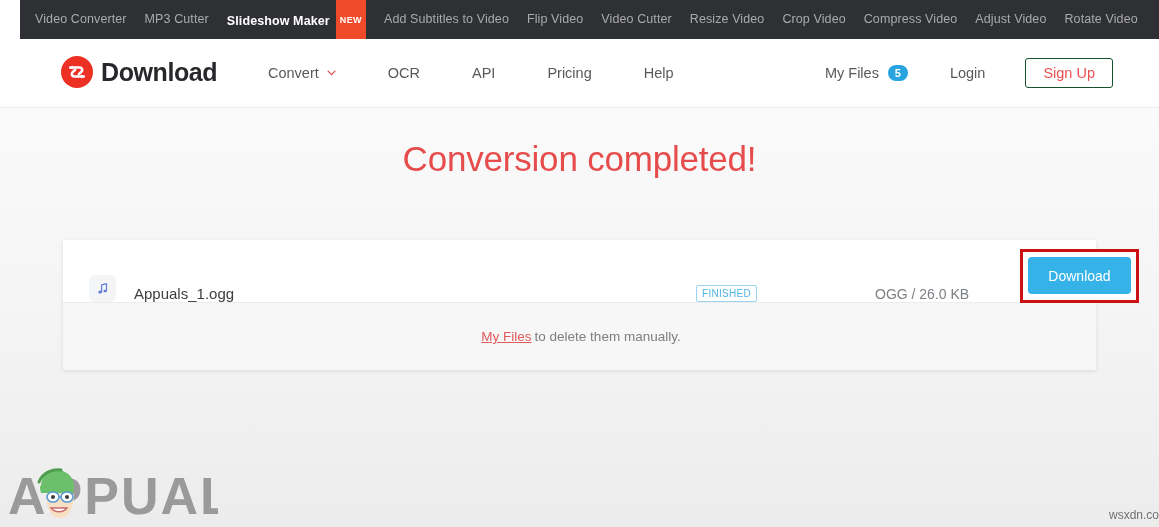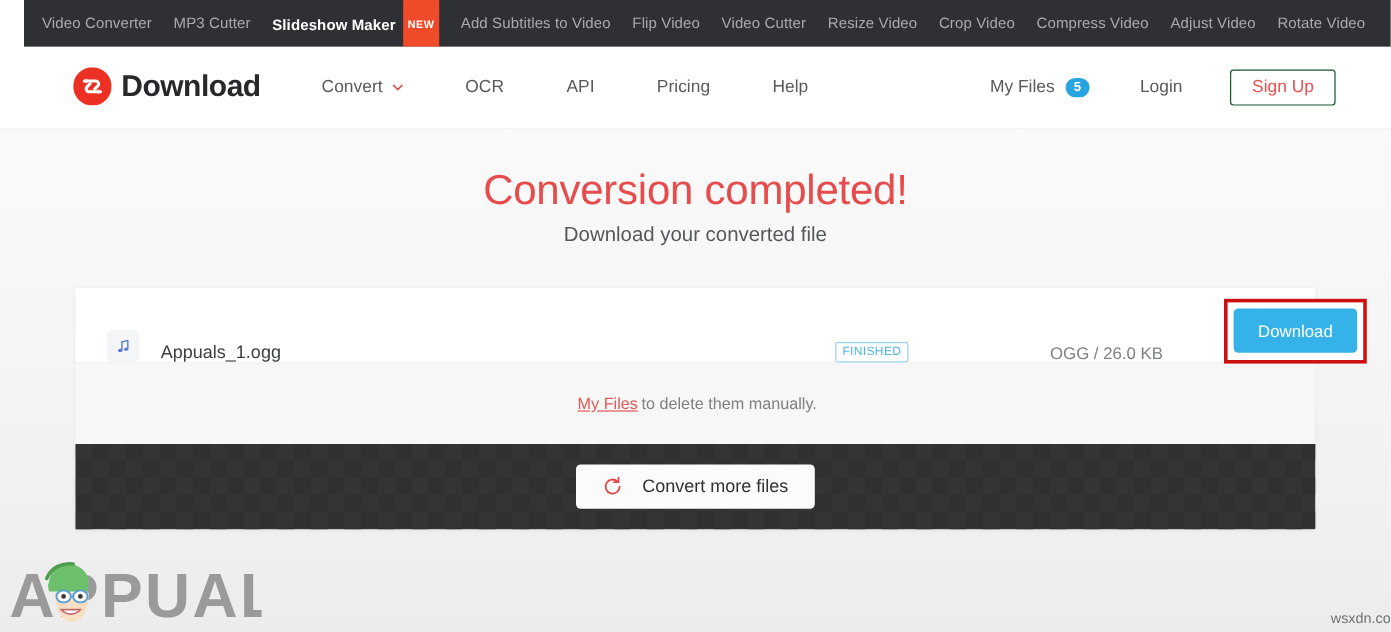--- a/index.html
+++ b/index.html
@@ -359,21 +359,20 @@
       </span>
       <span class="login">Login</span>
       <span class="signup">Sign Up</span>
     </div>
 
   </div>
 
   <div class="page-body">
 
     <div class="title">Conversion completed!</div>
-    <div class="subtitle">Download your converted file</div>
 
     <div class="card">
 
       <div class="file-row">
         <span class="file-icon">
           <svg width="14" height="14" viewBox="0 0 14 14">
             <path d="M10.5 1.6v7.1" stroke="#5b7bd6" stroke-width="1.2" fill="none"></path>
             <path d="M10.5 1.6L5.6 3.0v6.6" stroke="#5b7bd6" stroke-width="1.2" fill="none"></path>
             <ellipse cx="4.2" cy="10.1" rx="1.9" ry="1.5" fill="#5b7bd6"></ellipse>
             <ellipse cx="9.1" cy="9.0" rx="1.7" ry="1.35" fill="#5b7bd6"></ellipse>
@@ -384,29 +383,20 @@
         <span class="file-meta">OGG / 26.0 KB</span>
         <div class="dl-highlight"></div>
         <button class="download-btn">Download</button>
       </div>
 
       <div class="notice">
         <a href="#">My Files</a>
         <span>to delete them manually.</span>
       </div>
 
-      <div class="footer">
-        <button class="convert-more">
-          <svg class="refresh" viewBox="0 0 18 18">
-            <path d="M15.2 9a6.2 6.2 0 1 1-1.9-4.5" stroke="#e04a4a" stroke-width="1.6" fill="none" stroke-linecap="round"></path>
-            <path d="M14.2 1.2v3.9h-3.9" stroke="#e04a4a" stroke-width="1.6" fill="none" stroke-linecap="round" stroke-linejoin="round"></path>
-          </svg>
-          <span>Convert more files</span>
-        </button>
-      </div>
 
     </div>
 
     <svg class="appuals" viewBox="0 0 210 62">
       <text x="0" y="52" font-family="Liberation Sans, sans-serif" font-size="52" font-weight="bold" fill="#9a9a9a" letter-spacing="2">APPUALS</text>
       <g transform="translate(28,6)">
         <path d="M5 18c0-10 8-16 16-16s17 6 17 16c0 4-1 7-1 7H5s-1-3-1-7z" fill="#6cc06c"></path>
         <path d="M10 26c0 14 5 24 14 24s14-10 14-24z" fill="#f7dfc4"></path>
         <ellipse cx="17" cy="29" rx="6" ry="5" fill="#ffffff" stroke="#5a9bd4" stroke-width="1.6"></ellipse>
         <ellipse cx="31" cy="29" rx="6" ry="5" fill="#ffffff" stroke="#5a9bd4" stroke-width="1.6"></ellipse>

